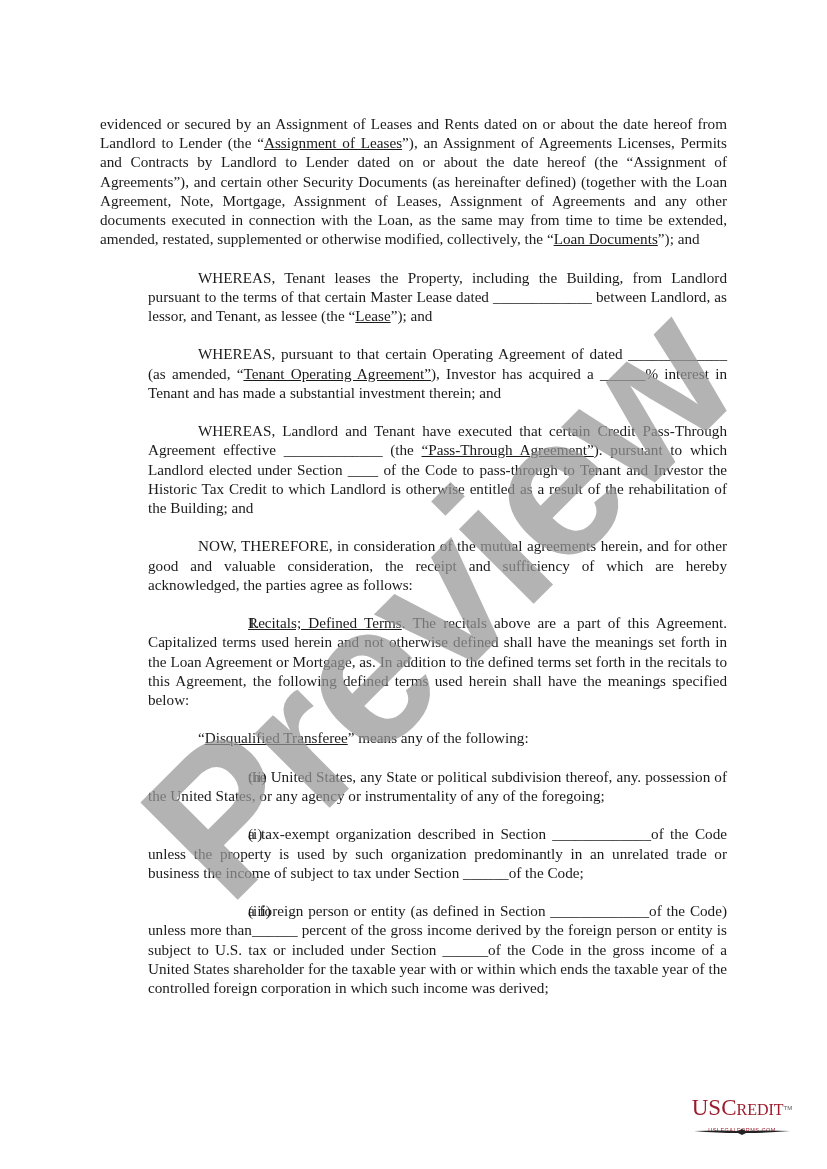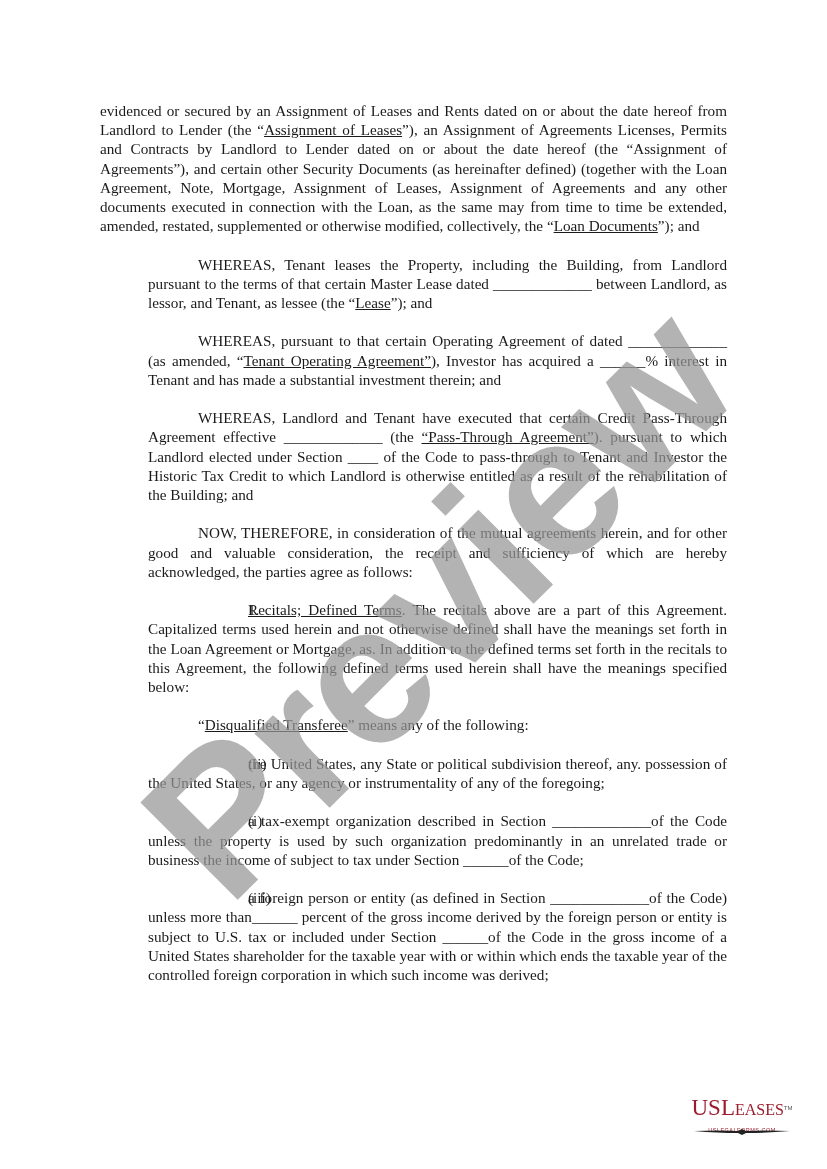--- a/index.html
+++ b/index.html
@@ -1,19 +1,19 @@
 <!DOCTYPE html>
 <html><head>
 <meta charset="utf-8">
 <style>
   html, body { margin:0; padding:0; background:#ffffff; }
   body { width:827px; height:1169px; position:relative; overflow:hidden; }
   .page { position:absolute; left:0; top:0; width:827px; height:1169px; background:#fff; }
   .content {
-    position:absolute; left:100px; top:101px; width:627px;
+    position:absolute; left:100px; top:114px; width:627px;
     font-family:"Liberation Serif", serif; font-size:15.2px; line-height:19.2px; color:#1a1a1a;
   }
   .para { margin:0 0 19.2px 0; text-align:justify; }
   .indent { text-indent:50px;margin-left:48px; }
   .u { text-decoration:underline; }
   .num { display:inline-block; width:50px; }
   .watermark {
     position:absolute; left:80px; top:520px; width:680px; text-align:center;
     font-family:"Liberation Sans", sans-serif; font-weight:bold; font-size:200px; line-height:200px;
     color:rgba(150,150,150,0.72); transform:rotate(-45deg); transform-origin:center center;
@@ -49,21 +49,21 @@
 
     <p class="para indent"><span class="num">(i)</span><span>a tax-exempt organization described in Section _____________of the Code unless the property is used by such organization predominantly in an unrelated trade or business the income of subject to tax under Section ______of the Code;</span></p>
 
     <p class="para indent"><span class="num">(iii)</span><span>a foreign person or entity (as defined in Section _____________of the Code) unless more than______ percent of the gross income derived by the foreign person or entity is subject to U.S. tax or included under Section ______of the Code in the gross income of a United States shareholder for the taxable year with or within which ends the taxable year of the controlled foreign corporation in which such income was derived;</span></p>
 
   </div>
 
   <div class="watermark">Preview</div>
 
   <div class="logo">
-    <div class="logo-main"><span>US</span><span style="font-variant:small-caps;">Leases</span><span class="logo-tm">TM</span></div>
+    <div class="logo-main"><span>US</span><span style="font-variant:small-caps;">Credit</span><span class="logo-tm">TM</span></div>
     <div class="logo-wing">
       <svg width="96" height="6" viewBox="0 0 96 6">
         <path d="M0 2 Q24 1 44 2 L48 0 L52 2 Q72 1 96 2 Q72 4 52 4 L48 6 L44 4 Q24 4 0 2 Z" fill="#222"></path>
       </svg>
     </div>
     <div class="logo-url">USLEGALFORMS.COM</div>
   </div>
 </div>
 
 </body></html>

